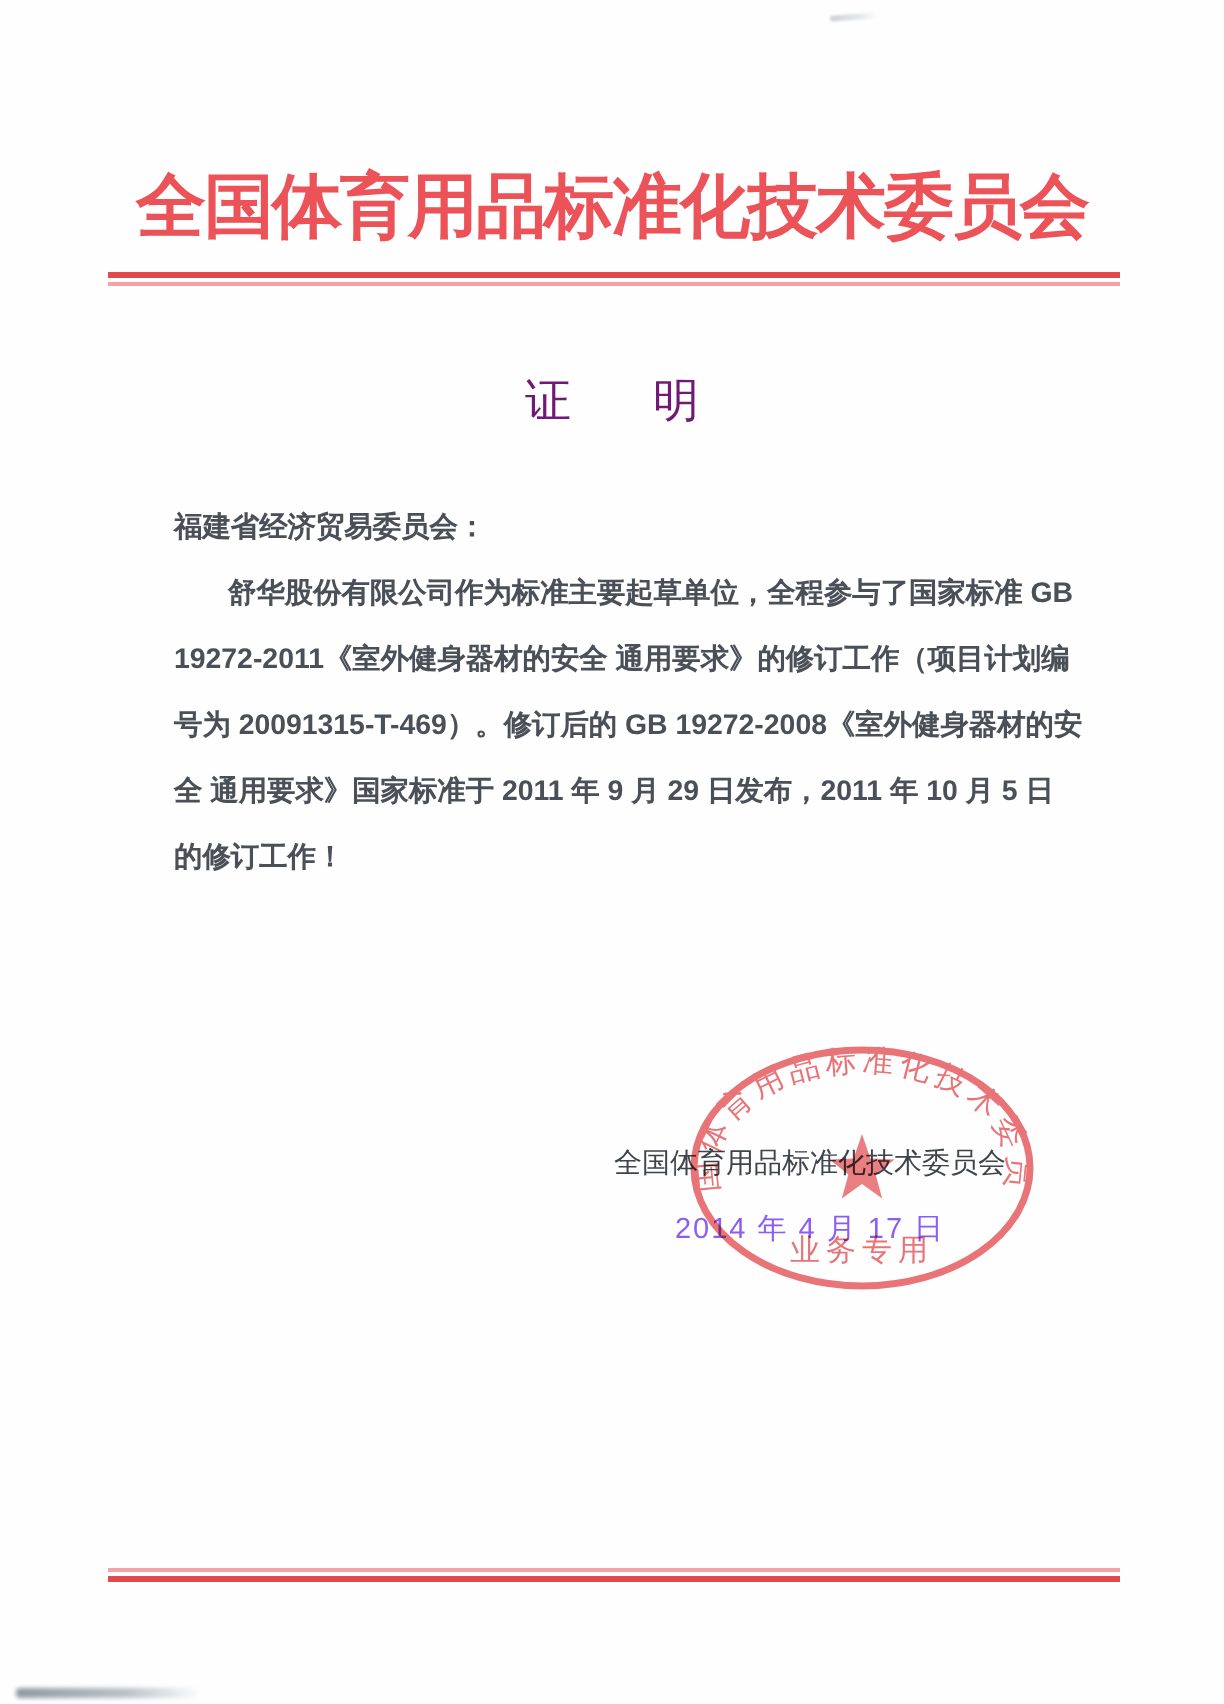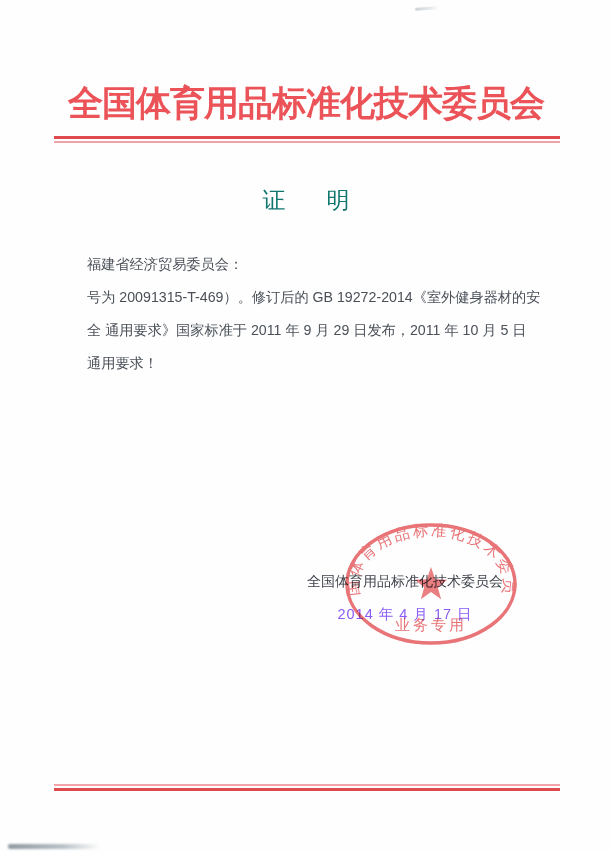--- a/index.html
+++ b/index.html
@@ -16,26 +16,26 @@
   .rule-top .thick{height:3px;background:#e04a4f;}
   .rule-top .gap{height:2px;}
   .rule-top .thin{height:1.5px;background:#f2a3a5;}
   .rule-bottom{top:784px;}
   .rule-bottom .thin{height:1.5px;background:#f2a3a5;}
   .rule-bottom .gap{height:2px;}
   .rule-bottom .thick{height:3px;background:#e04a4f;}
 
   
   .doc-title{position:absolute;top:185px;left:0;width:612px;text-align:center;
-    font-size:23px;color:#0f766e;letter-spacing:9px;padding-left:9px;box-sizing:border-box;}
+    font-size:23px;color:#701a75;letter-spacing:9px;padding-left:9px;box-sizing:border-box;}
 
   
   .body-block{position:absolute;left:87px;top:248px;width:470px;
     font-size:14.2px;line-height:33px;color:#4b5058;}
-  .body-line{white-space:nowrap;height:33px;}
+  .body-line{white-space:nowrap;height:33px;font-weight:bold;}
   .indent{text-indent:27px;}
 
   
   .sig-org{position:absolute;left:255px;top:573px;width:300px;text-align:center;
     font-size:14px;color:#3f434b;white-space:nowrap;}
   .sig-date{position:absolute;left:255px;top:605px;width:300px;text-align:center;
     font-size:14.5px;color:#8b5cf6;white-space:nowrap;letter-spacing:1px;}
 
   
   .seal{position:absolute;left:342px;top:521px;width:178px;height:128px;
@@ -61,23 +61,25 @@
   <div class="rule rule-top">
     <div class="thick"></div>
     <div class="gap"></div>
     <div class="thin"></div>
   </div>
 
   <div class="doc-title">证　明</div>
 
   <div class="body-block">
     <div class="body-line">福建省经济贸易委员会：</div>
-    <div class="body-line">号为 20091315-T-469）。修订后的 GB 19272-2014《室外健身器材的安</div>
+    <div class="body-line indent">舒华股份有限公司作为标准主要起草单位，全程参与了国家标准 GB</div>
+    <div class="body-line">19272-2011《室外健身器材的安全 通用要求》的修订工作（项目计划编</div>
+    <div class="body-line">号为 20091315-T-469）。修订后的 GB 19272-2008《室外健身器材的安</div>
     <div class="body-line">全 通用要求》国家标准于 2011 年 9 月 29 日发布，2011 年 10 月 5 日</div>
-    <div class="body-line">通用要求！</div>
+    <div class="body-line">的修订工作！</div>
   </div>
 
   <div class="sig-org">全国体育用品标准化技术委员会</div>
   <div class="sig-date">2014 年 4 月 17 日</div>
 
   <div class="seal">
     <svg viewBox="0 0 178 128" xmlns="http://www.w3.org/2000/svg">
       <ellipse cx="89" cy="63" rx="84" ry="59" fill="none" stroke="#e5585c" stroke-width="3.5"></ellipse>
       <path id="sealArc" d="M 21 80 A 73 48 0 1 1 157 80" fill="none"></path>
       <text font-size="15.5" fill="#e5585c" style="letter-spacing:2.5px">

